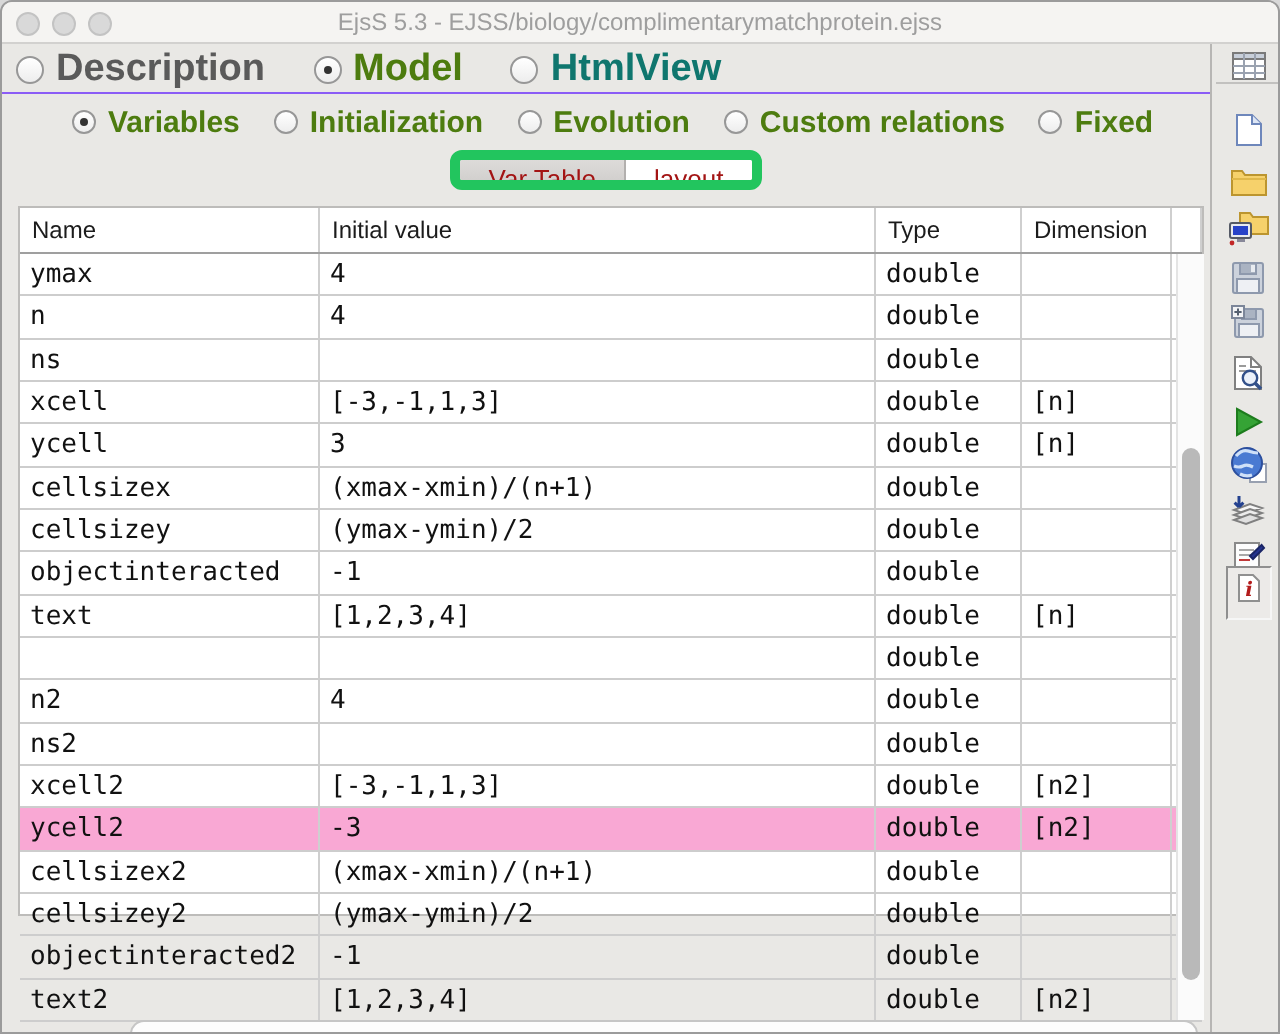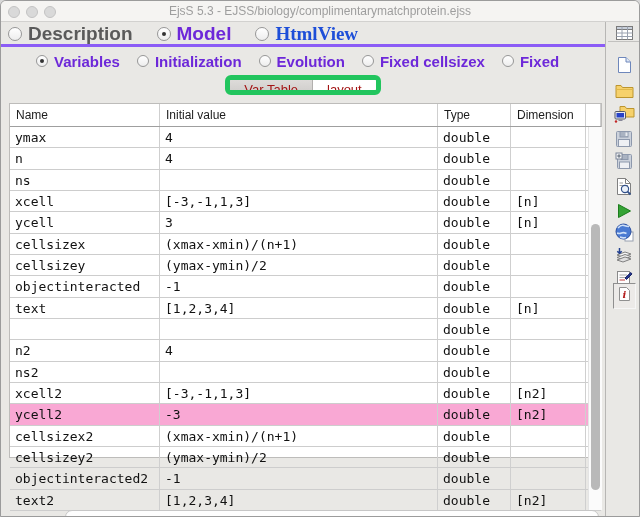--- a/index.html
+++ b/index.html
@@ -8,30 +8,30 @@
     position:relative;width:640px;height:517px;background:#e9e8e5;
     font-family:"Liberation Sans",sans-serif;border:1px solid #9b9b9b;
     border-radius:6px 6px 0 0;overflow:hidden;
   }
   
   .titlebar{position:absolute;left:0;top:0;width:100%;height:21px;background:#f5f4f2;border-bottom:1px solid #d2d1cf;}
   .lights{position:absolute;left:7px;top:5px;display:flex;gap:6px;}
   .light{width:12px;height:12px;border-radius:50%;background:#d9d9d9;border:1px solid #c3c3c3;}
   .title-text{position:absolute;left:0;right:0;top:3px;text-align:center;font-size:12px;color:#9e9e9e;}
   
-  .row1{position:absolute;left:0;top:22px;width:604px;height:24px;border-bottom:3px solid #8b5cf6;display:flex;align-items:center;padding-left:7px;gap:24px;}
+  .row1{position:absolute;left:0;top:22px;width:604px;height:24px;border-bottom:1px solid #8b5cf6;display:flex;align-items:center;padding-left:7px;gap:24px;}
   .row2{position:absolute;left:0;top:47px;width:604px;height:26px;display:flex;align-items:center;padding-left:7px;gap:17px;margin-left:28px;}
   .radio-item{display:flex;align-items:center;gap:6px;cursor:default;}
   .radio{width:14px;height:14px;border-radius:50%;background:linear-gradient(#ffffff,#ededed);border:1px solid #979797;position:relative;flex:none;}
   .radio.on::after{content:'';position:absolute;left:4px;top:4px;width:4px;height:4px;border-radius:50%;background:#333;}
   .row2 .radio{width:12px;height:12px;}
   .row2 .radio.on::after{left:3px;top:3px;}
   .lbl1{font-size:19px;font-weight:bold;}
   .lbl2{font-size:15px;font-weight:bold;}
-  .c-gray{color:#5a5a5a;} .c-red{color:#6d28d9;} .c-blue{color:#1d4ed8;font-family:Liberation Serif, serif;}
+  .c-gray{color:#5a5a5a;} .c-red{color:#4d7c0f;} .c-blue{color:#0f766e;}
   
   .tabrow{position:absolute;left:0;top:73px;width:604px;height:22px;display:flex;justify-content:center;align-items:center;}
   .seggroup{display:flex;border:5px solid #22c55e;border-radius:6px;overflow:hidden;height:20px;}
   .seg{padding:2px 14px;font-size:13px;color:#a31414;background:linear-gradient(#dddbd9,#d2d0ce);border-right:1px solid #b2b0ae;line-height:15px;}
   .seg:last-child{border-right:none;}
   .seg.on{background:#ffffff;}
   
   .table-wrap{position:absolute;left:8px;top:102px;width:593px;height:355px;background:#fff;border:1px solid #bdbcba;}
   .thead{display:flex;height:23px;border-bottom:1px solid #9f9f9f;font-size:12px;color:#1c1c1c;}
   .thead .hc{border-right:1px solid #cfcfcf;padding:4px 0 0 6px;overflow:hidden;white-space:nowrap;}
@@ -87,21 +87,21 @@
     <div class="radio-item">
       <span class="radio"></span>
       <span class="lbl2 c-red">Initialization</span>
     </div>
     <div class="radio-item">
       <span class="radio"></span>
       <span class="lbl2 c-red">Evolution</span>
     </div>
     <div class="radio-item">
       <span class="radio"></span>
-      <span class="lbl2 c-red">Fixed cellsizex</span>
+      <span class="lbl2 c-red">Custom relations</span>
     </div>
     <div class="radio-item">
       <span class="radio"></span>
       <span class="lbl2 c-red">Fixed</span>
     </div>
   </div>
 
   <div class="tabrow">
     <div class="seggroup">
       <div class="seg">Var Table</div>

